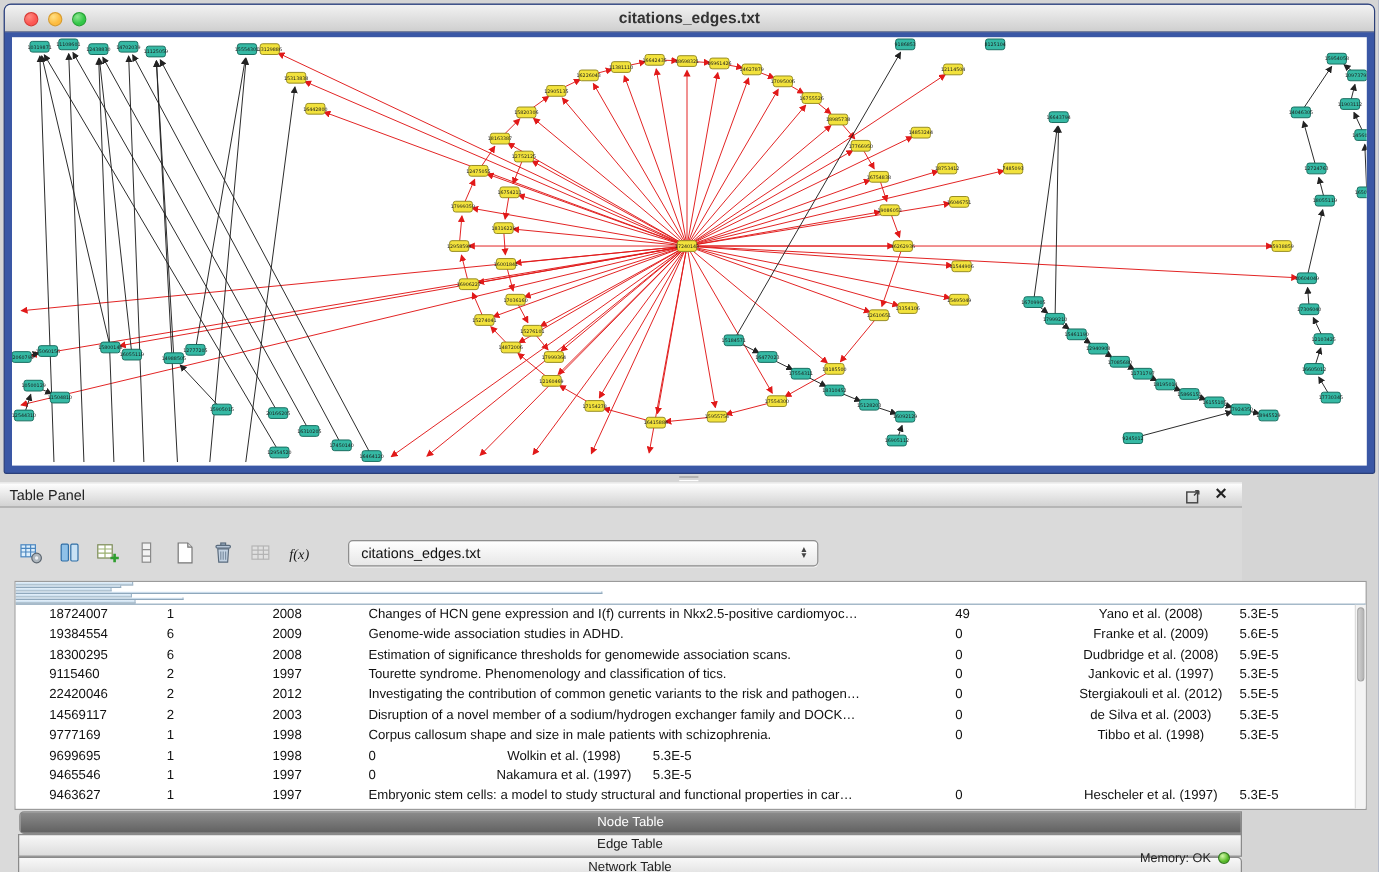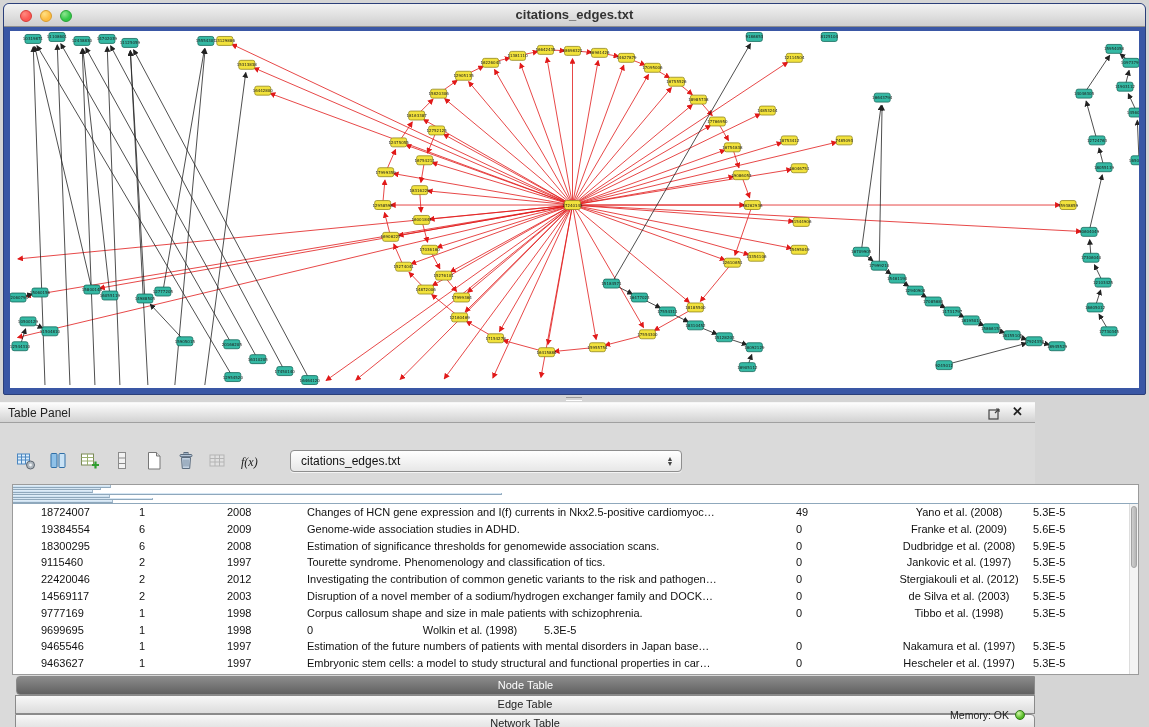--- a/index.html
+++ b/index.html
@@ -830,21 +830,20 @@
           <div class="td c2">1998</div>
           <div class="td c4">0</div>
           <div class="td c5">Wolkin et al. (1998)</div>
           <div class="td c6">5.3E-5</div>
           <div class="td c7"></div>
         </div>
         <div class="tr">
           <div class="td c0">9465546</div>
           <div class="td c1">1</div>
           <div class="td c2">1997</div>
-          <div class="td c3">Estimation of the future numbers of patients with mental disorders in Japan base…</div>
           <div class="td c4">0</div>
           <div class="td c5">Nakamura et al. (1997)</div>
           <div class="td c6">5.3E-5</div>
           <div class="td c7"></div>
         </div>
         <div class="tr">
           <div class="td c0">9463627</div>
           <div class="td c1">1</div>
           <div class="td c2">1997</div>
           <div class="td c3">Embryonic stem cells: a model to study structural and functional properties in car…</div>

